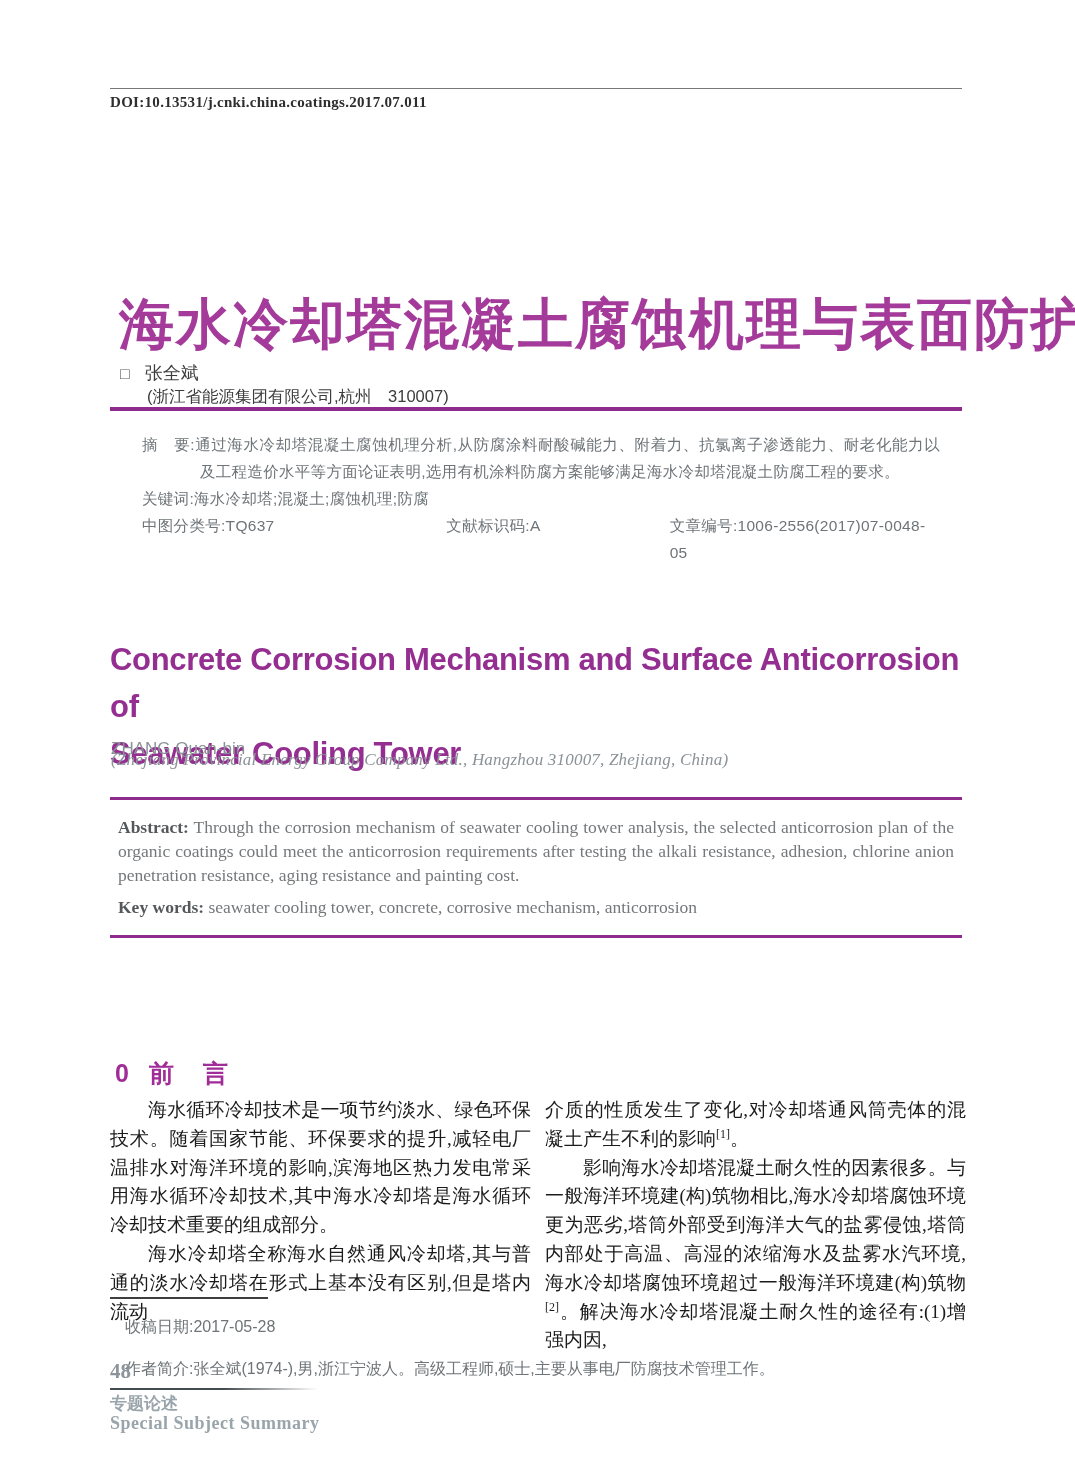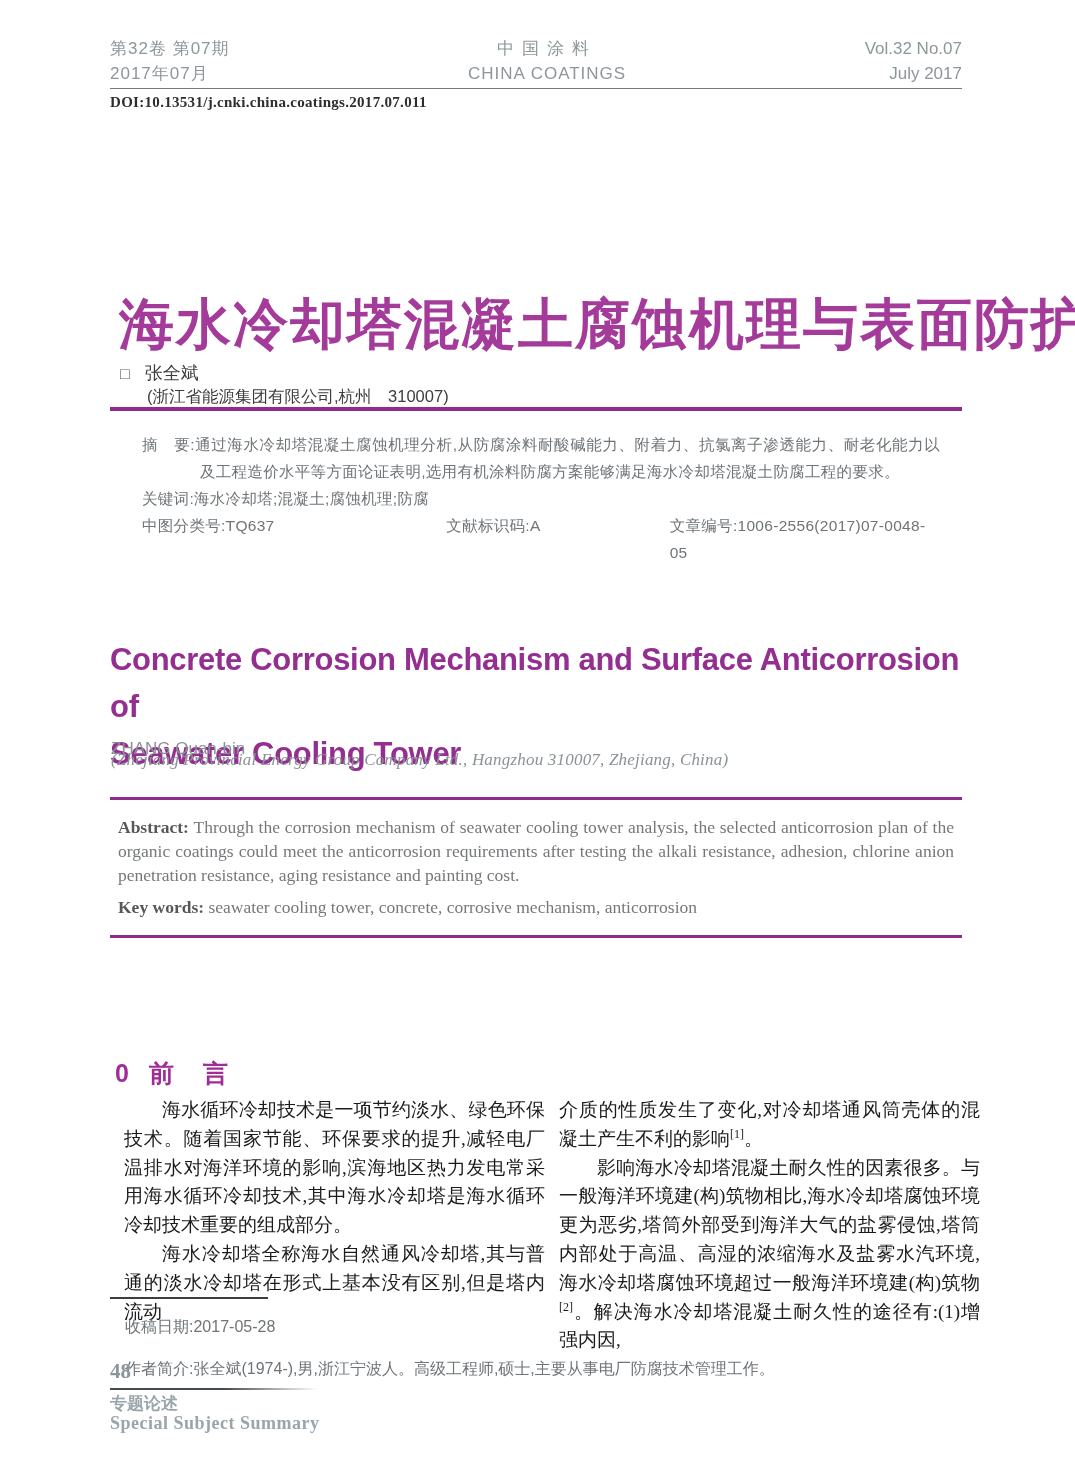--- a/index.html
+++ b/index.html
@@ -49,21 +49,21 @@
                font-size:17.5px;line-height:24px;color:#75787b;text-align:justify;}
   .abstract-en p{margin:8px;}
   .blbl{color:#55585a;font-weight:bold;}
 
   
   .section-h{position:absolute;left:115px;top:1057px;margin:0;font-size:25px;font-weight:bold;
              color:#a02c97;}
   .st{margin-left:20px;letter-spacing:2px;}
 
   
-  .columns{position:absolute;left:124px;top:1096px;width:856px;display:flex;gap:14px;}
+  .columns{position:absolute;left:110px;top:1096px;width:856px;display:flex;gap:14px;}
   .col{width:421px;font-family:"Liberation Serif","DejaVu Serif",serif;font-size:19px;
        line-height:28.8px;color:#1b1b1b;text-align:justify;}
   .col p{margin:0;}
   .ind{text-indent:2em;}
   sup{font-size:12px;line-height:0;}
 
   
   .footnote{position:absolute;left:110px;top:1297px;width:856px;font-size:16px;line-height:26.5px;
             color:#6e7478;}
   .footnote p{margin:15px;}
@@ -76,34 +76,20 @@
              background:linear-gradient(to right,#454c50 55%,rgba(69,76,80,0) 100%);}
   .col-cn{position:absolute;left:110px;top:1392px;font-size:17px;font-weight:bold;color:#9aa5ab;}
   .col-en{position:absolute;left:110px;top:1413px;font-family:"Liberation Serif","DejaVu Serif",serif;
           font-size:18px;font-weight:bold;color:#9aa5ab;letter-spacing:0.5px;}
 </style>
 </head>
 <body>
 
 <div class="page">
 
-  <header class="masthead">
-    <div class="m-left">
-      <div>第32卷 第07期</div>
-      <div>2017年07月</div>
-    </div>
-    <div class="m-center">
-      <div class="jcn">中国涂料</div>
-      <div class="jen">CHINA COATINGS</div>
-    </div>
-    <div class="m-right">
-      <div>Vol.32  No.07</div>
-      <div>July  2017</div>
-    </div>
-  </header>
   <div class="masthead-rule"></div>
   <div class="doi">DOI:10.13531/j.cnki.china.coatings.2017.07.011</div>
 
   <h1 class="title-cn">海水冷却塔混凝土腐蚀机理与表面防护</h1>
 
   <div class="author-row">
     <span class="marker">□</span><span>张全斌</span>
   </div>
   <div class="affil-cn">(浙江省能源集团有限公司,杭州　310007)</div>
   <div class="rule-thick"></div>

